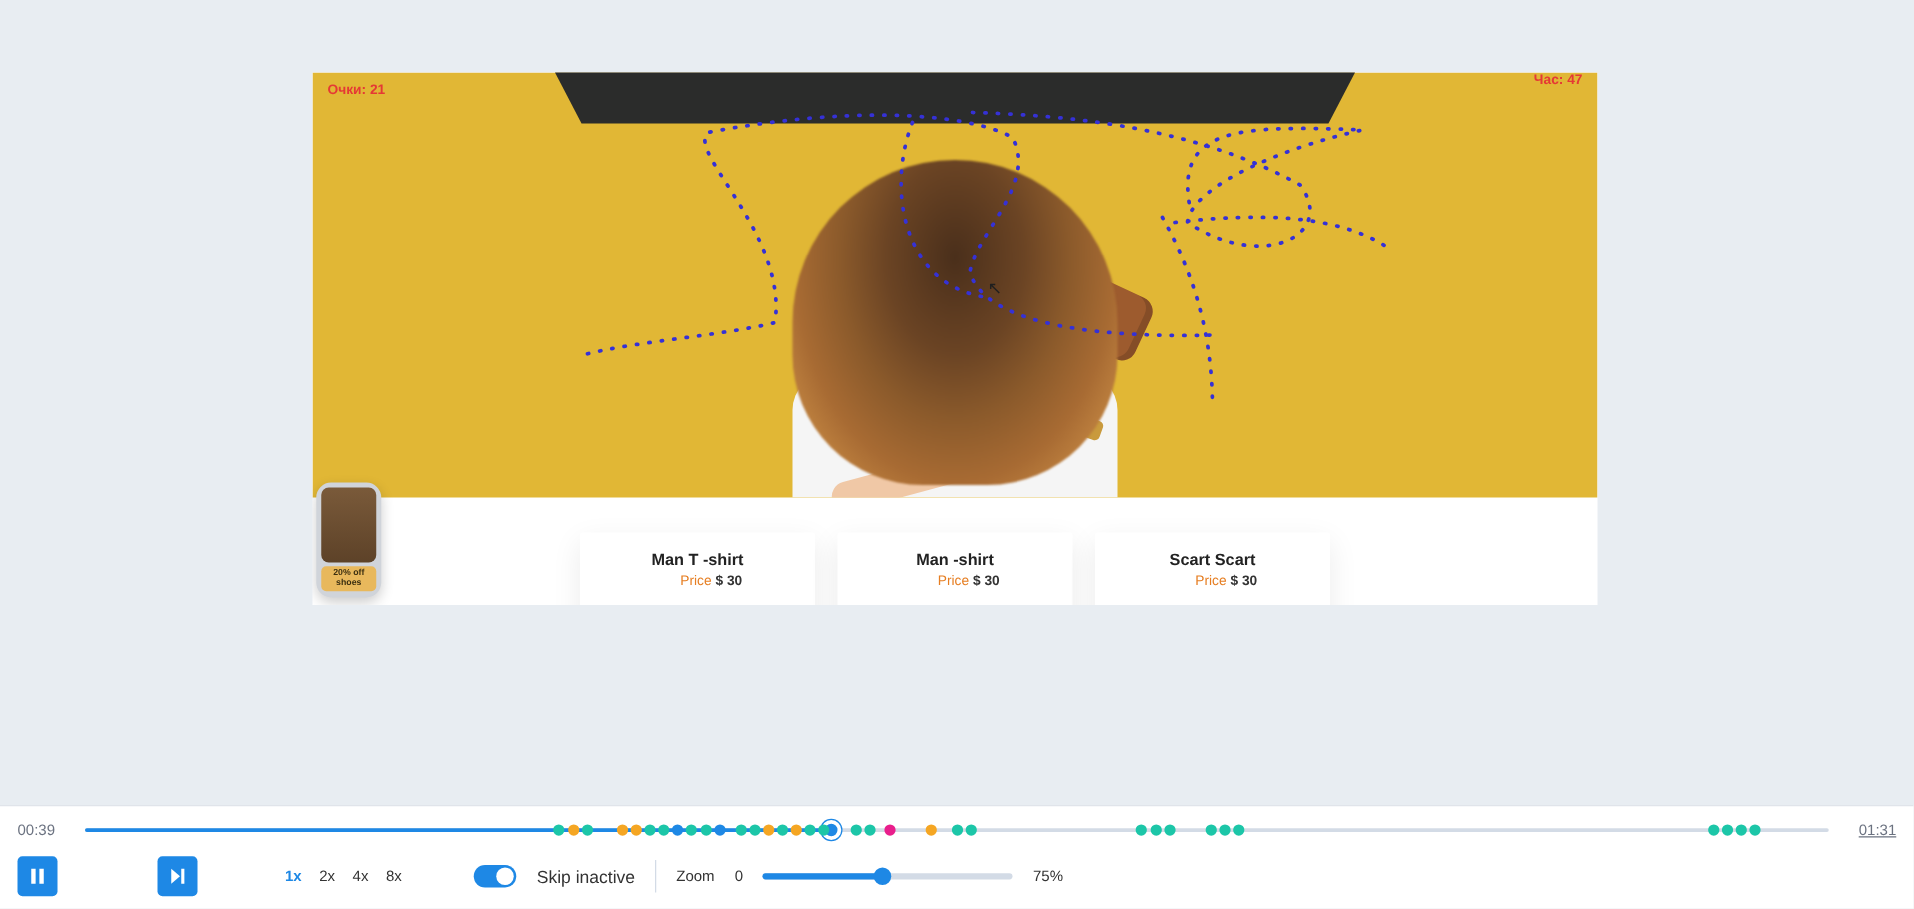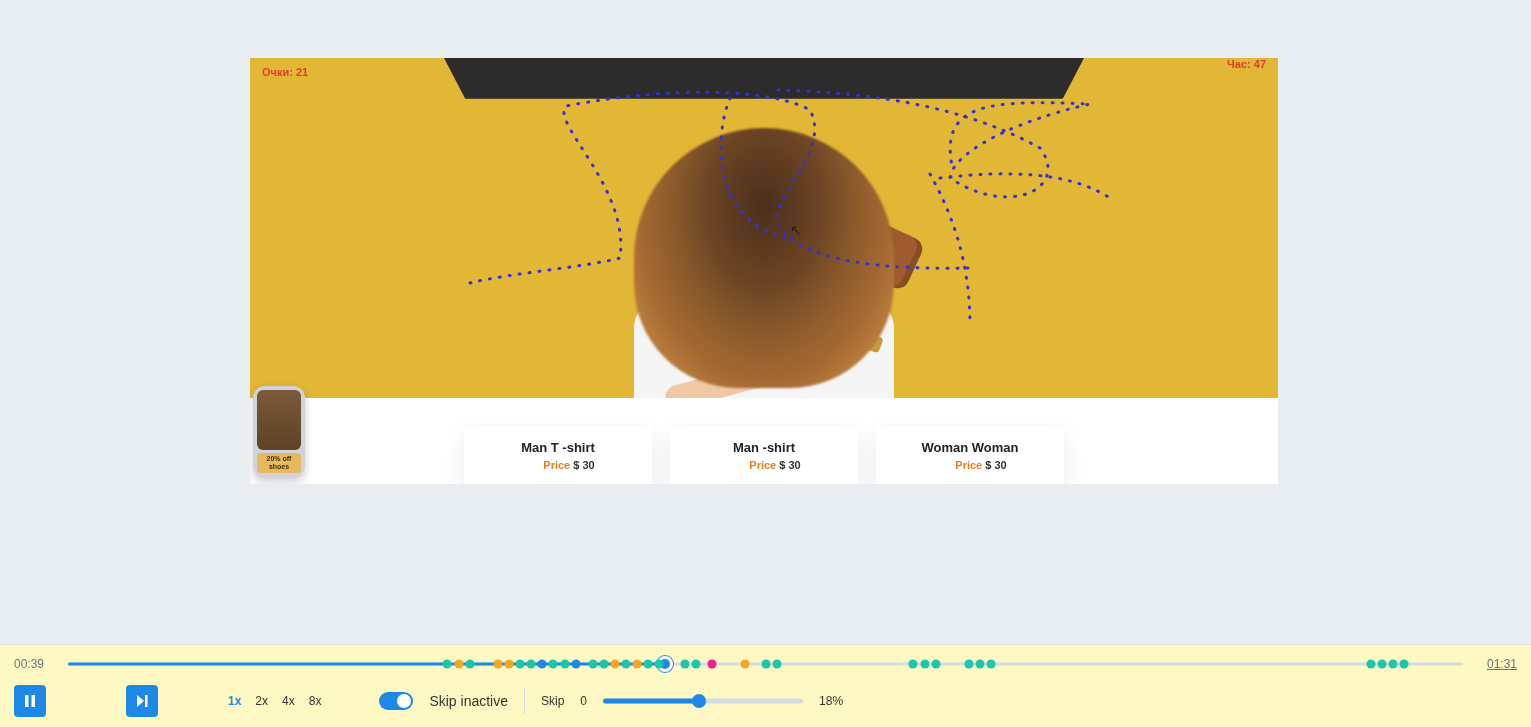--- a/index.html
+++ b/index.html
@@ -105,21 +105,21 @@
 .card {
   width: 188px;
   background: #fff;
   box-shadow: 0 8px 24px rgba(0,0,0,.08);
   border-radius: 2px;
   text-align: center;
   padding: 14px 10px 0 10px;
 }
 .card-title { font-size: 13px; font-weight: 800; color: #222; }
 .price-line { font-size: 11px; margin-top: 4px; }
-.price-label { color: #e67e22; font-weight: 700; margin-left: 22px; }
+.price-label { color: #e67e22; font-weight: 400; margin-left: 22px; }
 .price-value { color: #333; font-weight: 600; }
 .product-img {
   margin: 20px auto 0 auto;
   width: 120px;
   height: 70px;
   position: relative;
 }
 .tshirt-yellow {
   width: 100%; height: 100%;
   clip-path: polygon(20% 30%, 30% 0%, 70% 0%, 80% 30%, 100% 40%, 85% 100%, 15% 100%, 0% 40%);
@@ -168,21 +168,21 @@
 .thumb-label {
   margin-top: 3px; height: 20px;
   background: #e8b85c; border-radius: 4px;
   font-size: 7px; text-align: center; line-height: 1.1;
   padding-top: 2px; color: #3a2e10; font-weight: 600;
 }
 
 .controls {
   position: absolute;
   left: 0; right: 0; bottom: 0;
-  background: #fef9c3;
+  background: #ffffff;
   border-top: 1px solid #e0e4ea;
   padding: 12px 14px 10px 14px;
 }
 .timeline-row {
   display: flex;
   align-items: center;
   gap: 12px;
 }
 .time-label { font-size: 12px; color: #6b7280; width: 42px; }
 .time-label.right { text-align: right; text-decoration: underline; }
@@ -300,21 +300,21 @@
       <div class="card-title">Man -shirt</div>
       <div class="price-line">
         <span class="price-label">Price</span>
         <span class="price-value">$ 30</span>
       </div>
       <div class="product-img">
           <div class="polo-teal"></div>
         </div>
     </div>
     <div class="card">
-      <div class="card-title">Woman Woman</div>
+      <div class="card-title">Scart Scart</div>
       <div class="price-line">
         <span class="price-label">Price</span>
         <span class="price-value">$ 30</span>
       </div>
       <div class="product-img">
           <div class="dress-red">
             <div class="dots-pattern"></div>
           </div>
         </div>
     </div>
@@ -393,22 +393,22 @@
         <span class="speed">4x</span>
         <span class="speed">8x</span>
       </div>
 
     <div style="width:24px"></div>
     <div class="toggle"></div>
     <span class="skip-label">Skip inactive</span>
 
     <div class="divider"></div>
 
-    <span class="zoom-label">Skip</span>
+    <span class="zoom-label">Zoom</span>
     <span class="zoom-min">0</span>
     <div class="zoom-slider">
       <div class="zoom-track"></div>
       <div class="zoom-fill" id="zoom-fill" style="width: 48%;"></div>
       <div class="zoom-handle" id="zoom-handle" style="left: 48%;"></div>
     </div>
-    <span class="zoom-max">18%</span>
+    <span class="zoom-max">75%</span>
   </div>
 </div>
 
 </body></html>

